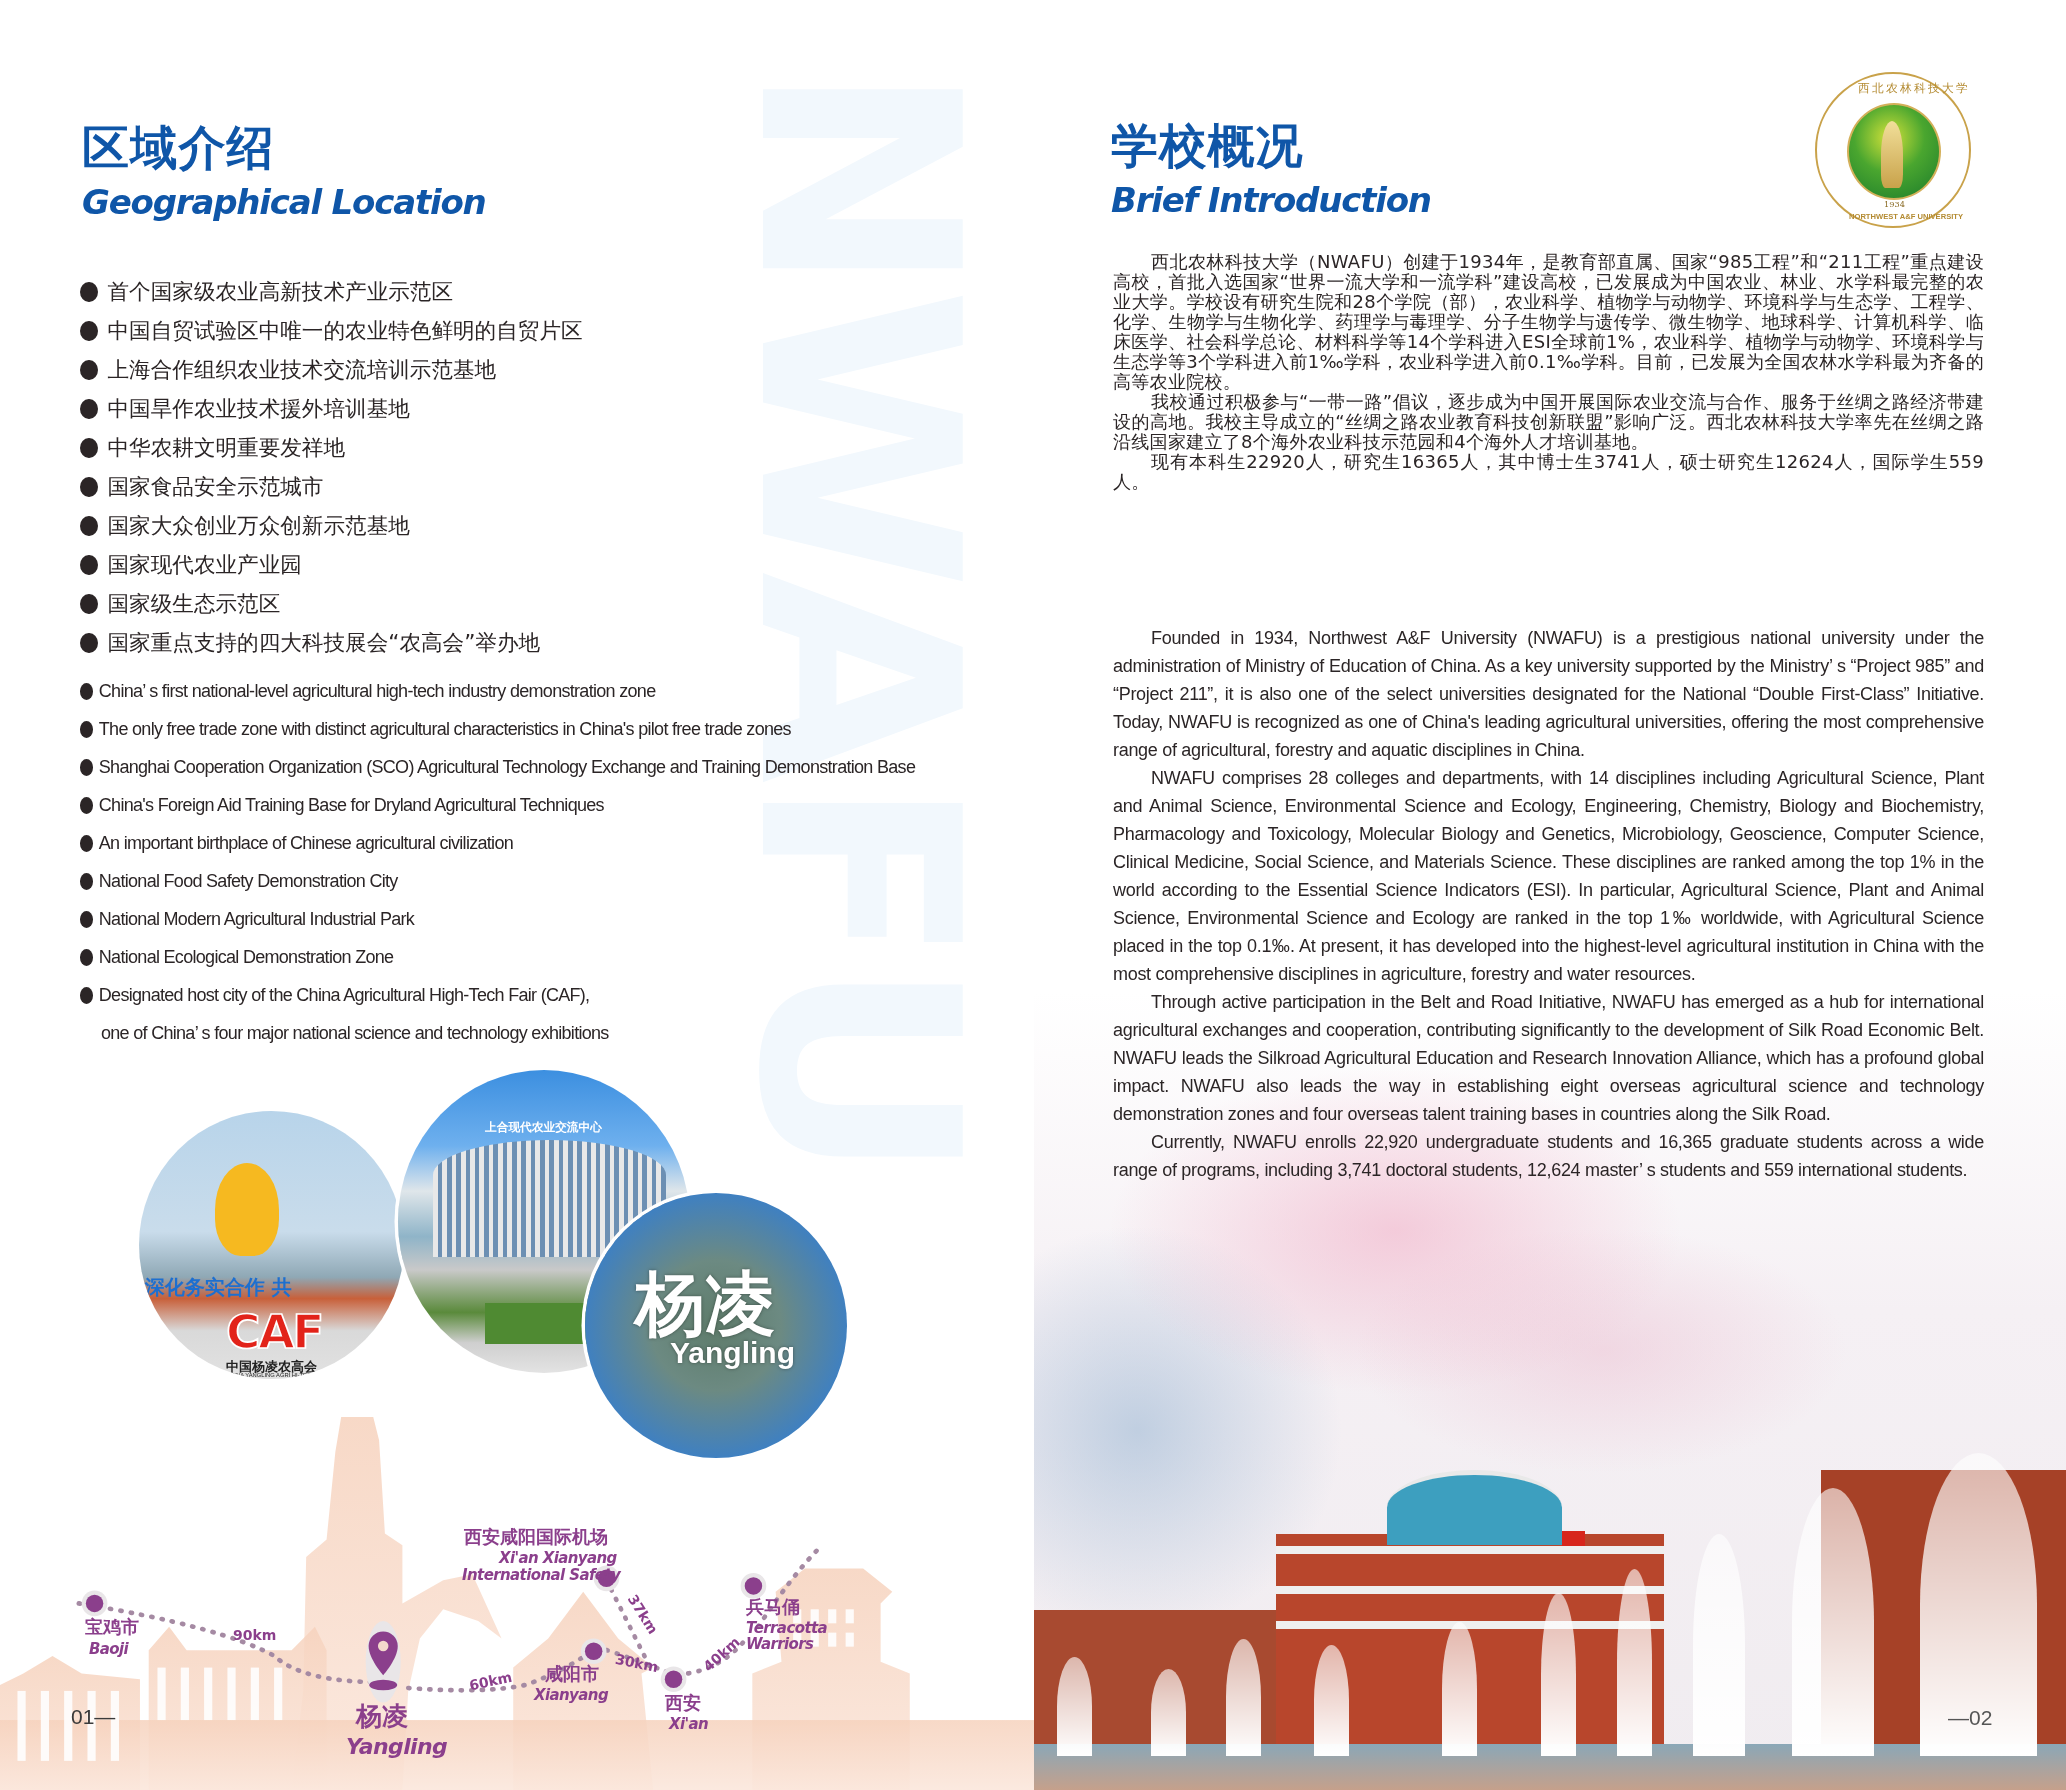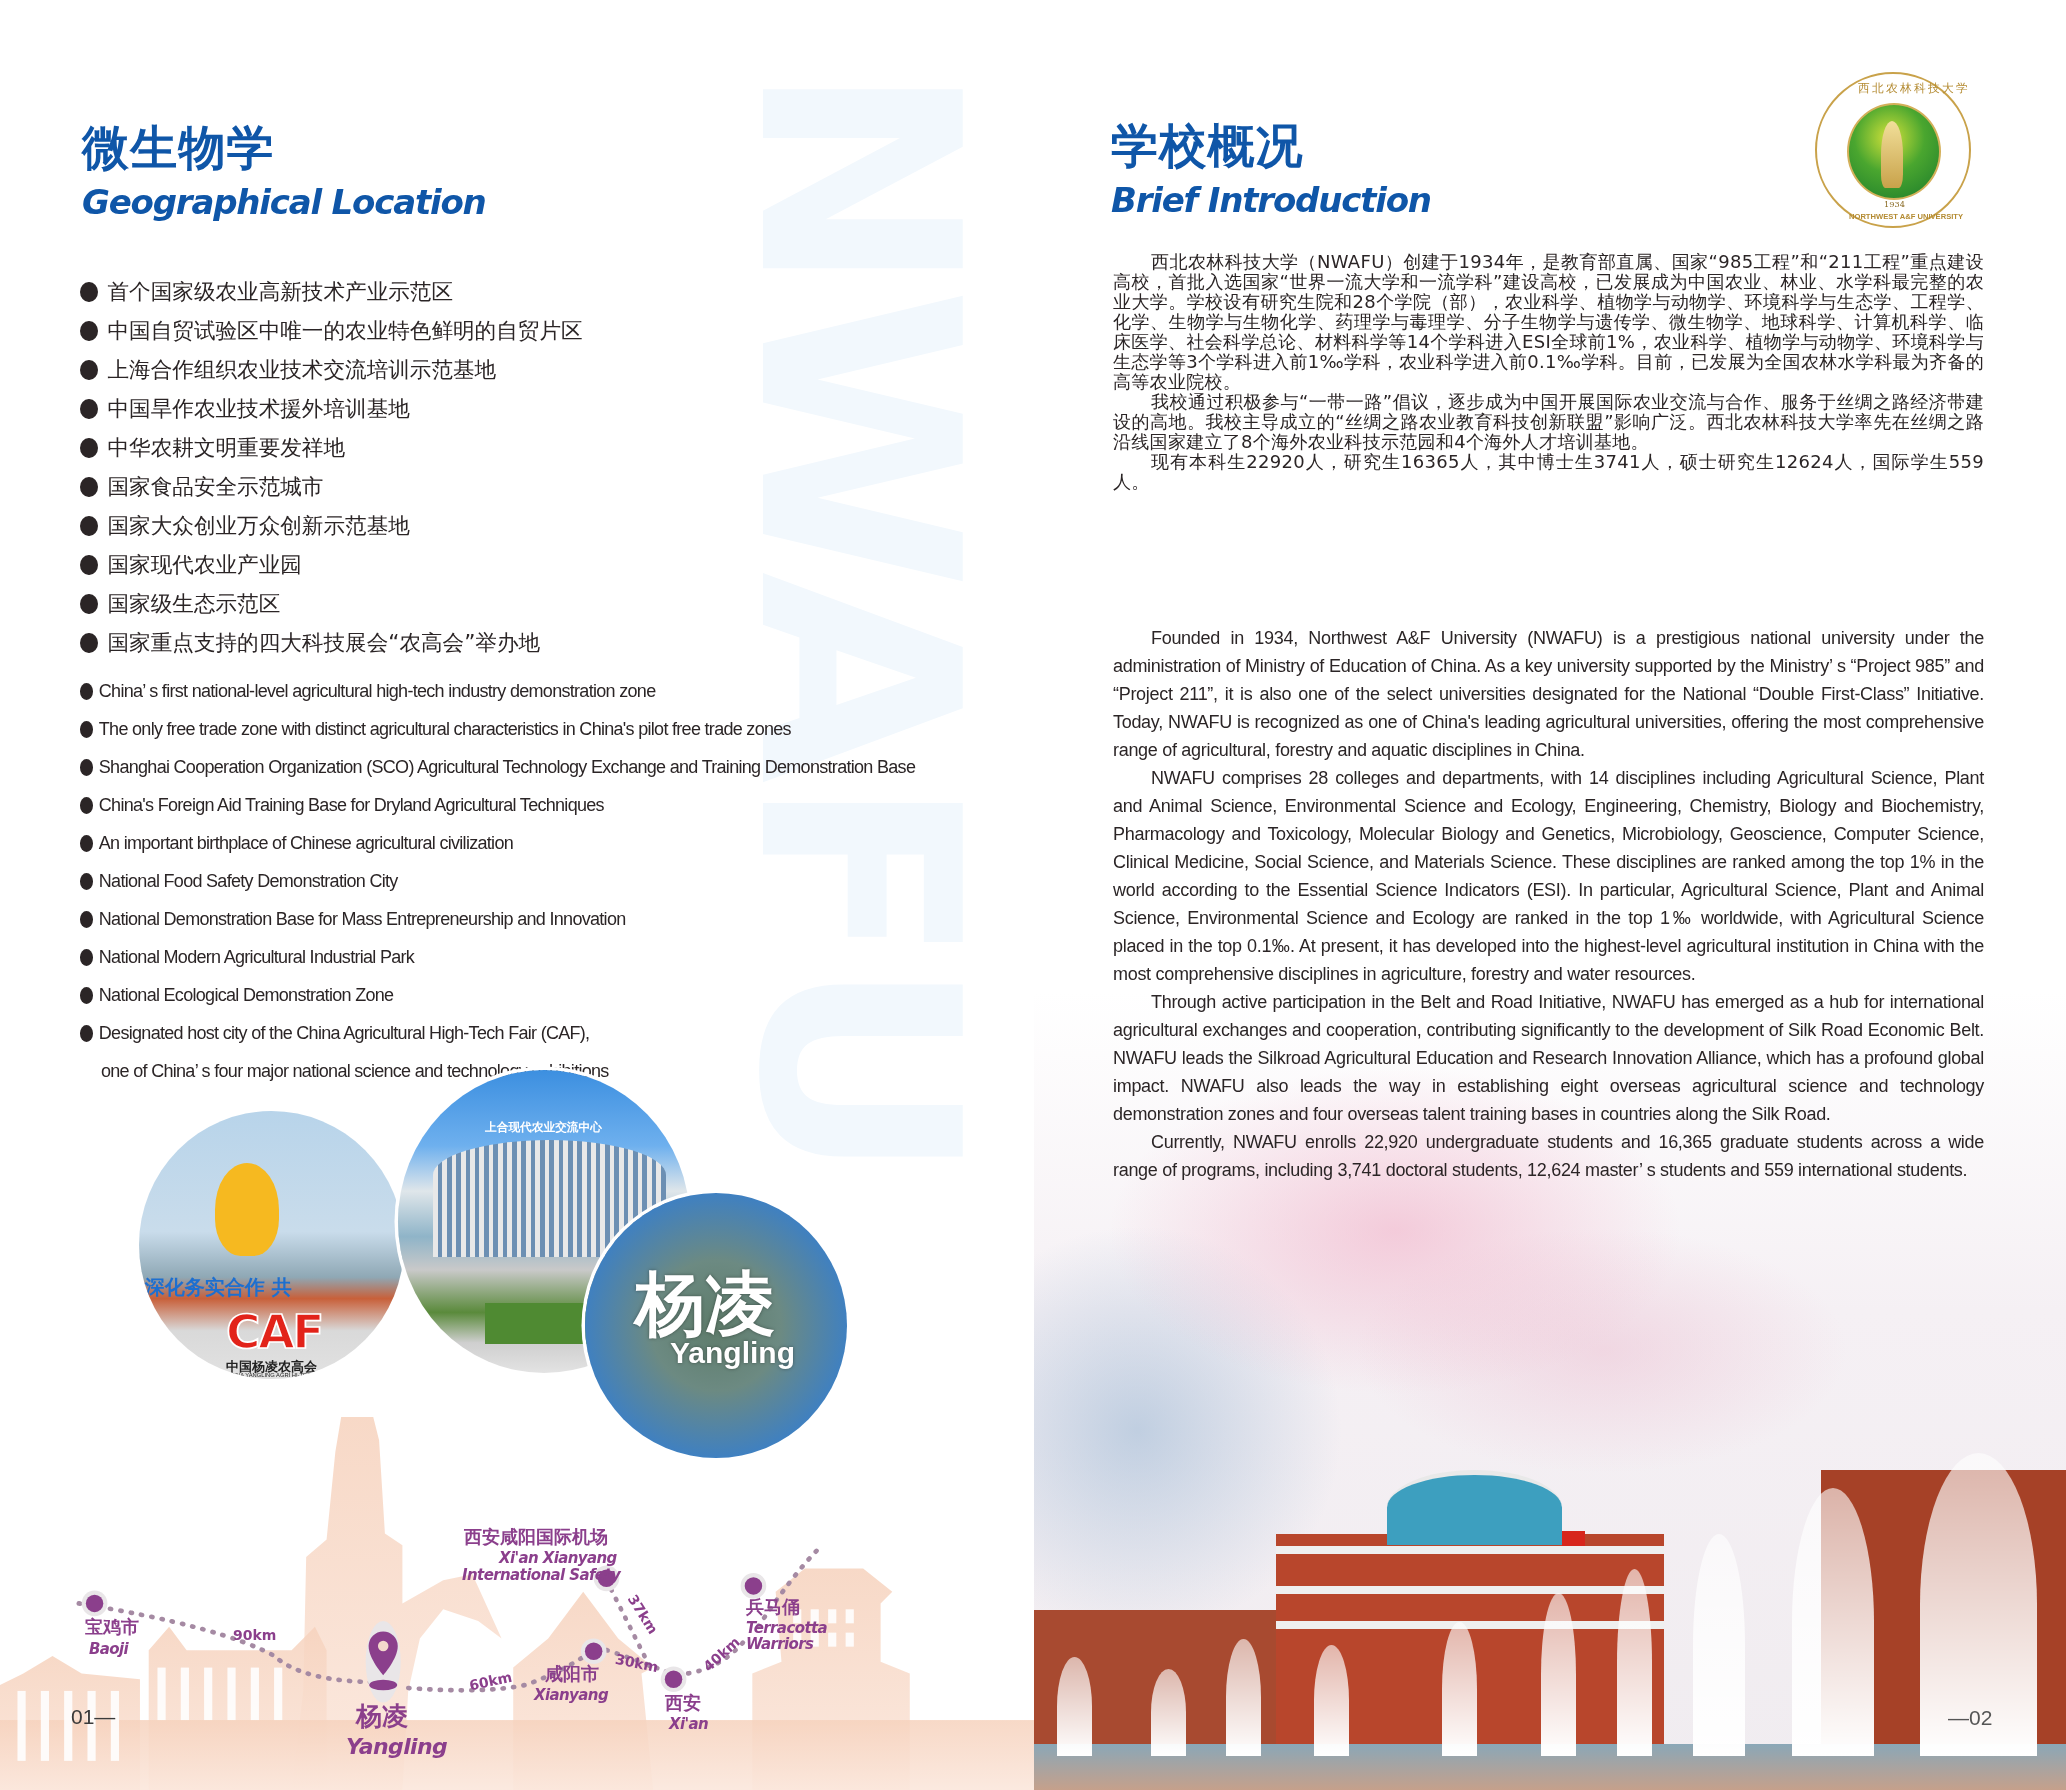--- a/index.html
+++ b/index.html
@@ -70,21 +70,21 @@
 </style>
 </head>
 <body>
 
 <div class="page page-left">
 
   <div class="watermark">
     <span>NWAFU</span>
   </div>
 
-  <div class="title-cn" style="left:82px;top:124px;">微生物学</div>
+  <div class="title-cn" style="left:82px;top:124px;">区域介绍</div>
   <div class="title-en" style="left:82px;top:185px;">Geographical Location</div>
 
   <ul class="cn-list">
     <li>
         <span class="bullet"></span>
         <span>首个国家级农业高新技术产业示范区</span>
       </li>
     <li>
         <span class="bullet"></span>
         <span>中国自贸试验区中唯一的农业特色鲜明的自贸片区</span>
@@ -140,24 +140,20 @@
         <span class="bullet"></span>
         <span>China's Foreign Aid Training Base for Dryland Agricultural Techniques</span>
       </li>
     <li>
         <span class="bullet"></span>
         <span>An important birthplace of Chinese agricultural civilization</span>
       </li>
     <li>
         <span class="bullet"></span>
         <span>National Food Safety Demonstration City</span>
-      </li>
-    <li>
-        <span class="bullet"></span>
-        <span>National Demonstration Base for Mass Entrepreneurship and Innovation</span>
       </li>
     <li>
         <span class="bullet"></span>
         <span>National Modern Agricultural Industrial Park</span>
       </li>
     <li>
         <span class="bullet"></span>
         <span>National Ecological Demonstration Zone</span>
       </li>
     <li>

